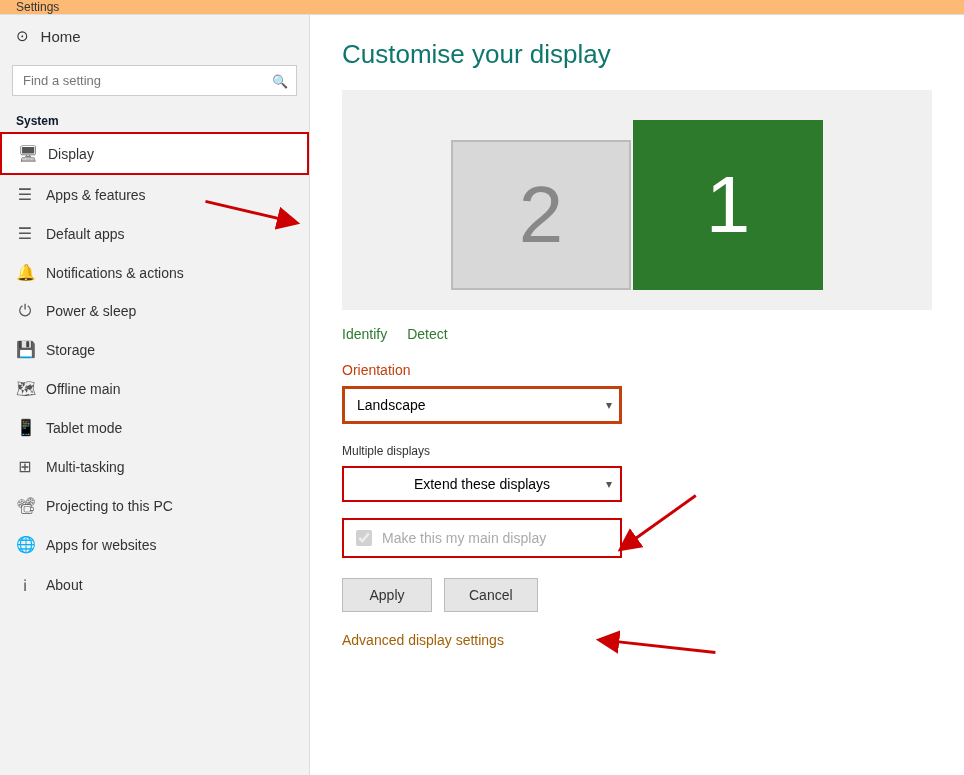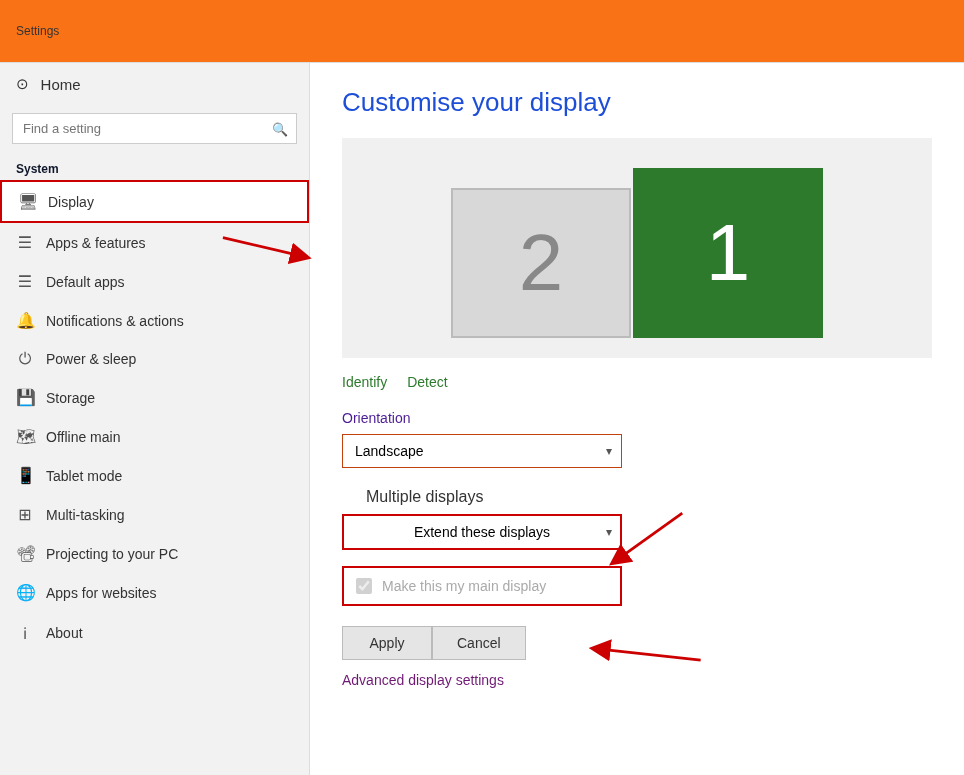--- a/index.html
+++ b/index.html
@@ -7,22 +7,22 @@
       font-family: 'Segoe UI', Arial, sans-serif;
       font-size: 14px;
       background: #f2f2f2;
       display: flex;
       flex-direction: column;
       height: 775px;
       width: 964px;
       overflow: hidden;
     }
     .title-bar {
-      background: #f97316;
-      padding: 24px 16px;
+      background: #fdba74;
+      padding: 0 16px;
       font-size: 12px;
       color: #333;
       border-bottom: 1px solid #ddd;
     }
     .content-area {
       display: flex;
       flex: 1;
       overflow: hidden;
     }
     
@@ -96,21 +96,21 @@
     
     .main-content {
       flex: 1;
       background: #fff;
       padding: 24px 32px;
       overflow-y: auto;
     }
     .page-title {
       font-size: 26px;
       font-weight: 300;
-      color: #1d4ed8;
+      color: #0f766e;
       margin-bottom: 20px;
     }
     .display-preview {
       background: #f0f0f0;
       padding: 20px;
       display: flex;
       justify-content: center;
       align-items: flex-end;
       gap: 0;
       margin-bottom: 16px;
@@ -179,54 +179,53 @@
       width: 12px;
       height: 12px;
       background: #2d7a2d;
       border-radius: 50%;
       position: absolute;
       top: -4px;
       left: 10px;
     }
     .orientation-label {
       font-size: 14px;
-      color: #4c1d95;
+      color: #c2410c;
       margin-bottom: 8px;
       margin-top: 16px;
     }
     .dropdown-wrapper {
       position: relative;
       width: 280px;
     }
     .dropdown-wrapper select {
       width: 100%;
       padding: 8px 12px;
-      border: 1px solid #c2410c;
+      border: 3px solid #c2410c;
       background: #fff;
       font-size: 14px;
       appearance: none;
       -webkit-appearance: none;
       cursor: pointer;
       outline: none;
     }
     .dropdown-wrapper .chevron {
       position: absolute;
       right: 10px;
       top: 50%;
       transform: translateY(-50%);
       pointer-events: none;
       color: #555;
       font-size: 12px;
     }
     .multiple-displays-label {
-      font-size: 16px;
+      font-size: 12px;
       color: #333;
       margin-top: 20px;
       margin-bottom: 8px;
-      margin-left: 24px;
     }
     .dropdown-wrapper.highlighted select {
       border: 2px solid #cc0000;
       text-align: center;
     }
     .checkbox-row {
       display: flex;
       gap: 10px;
       margin-top: 16px;
       padding: 10px 12px;
@@ -237,35 +236,36 @@
       width: 16px;
       height: 16px;
       cursor: pointer;
     }
     .checkbox-label {
       font-size: 14px;
       color: #aaa;
     }
     .buttons-row {
       display: flex;
+      gap: 12px;
       margin-top: 20px;
     }
     .btn {
       padding: 8px 24px;
       border: 1px solid #bbb;
       background: #e5e5e5;
       font-size: 14px;
       cursor: pointer;
       min-width: 90px;
       color: #333;
     }
     .advanced-link {
       display: inline-block;
-      margin-top: 12px;
-      color: #701a75;
+      margin-top: 20px;
+      color: #a16207;
       font-size: 14px;
       cursor: pointer;
       text-decoration: none;
     }
 
     
     .overlay-container {
       position: relative;
     }
     .svg-overlay {
@@ -338,21 +338,21 @@
       <span>Tablet mode</span>
     </div>
 
     <div class="sidebar-item">
       <span class="item-icon">⊞</span>
       <span>Multi-tasking</span>
     </div>
 
     <div class="sidebar-item">
       <span class="item-icon">📽</span>
-      <span>Projecting to your PC</span>
+      <span>Projecting to this PC</span>
     </div>
 
     <div class="sidebar-item">
       <span class="item-icon">🌐</span>
       <span>Apps for websites</span>
     </div>
 
     <div class="sidebar-item">
       <span class="item-icon">ℹ</span>
       <span>About</span>

